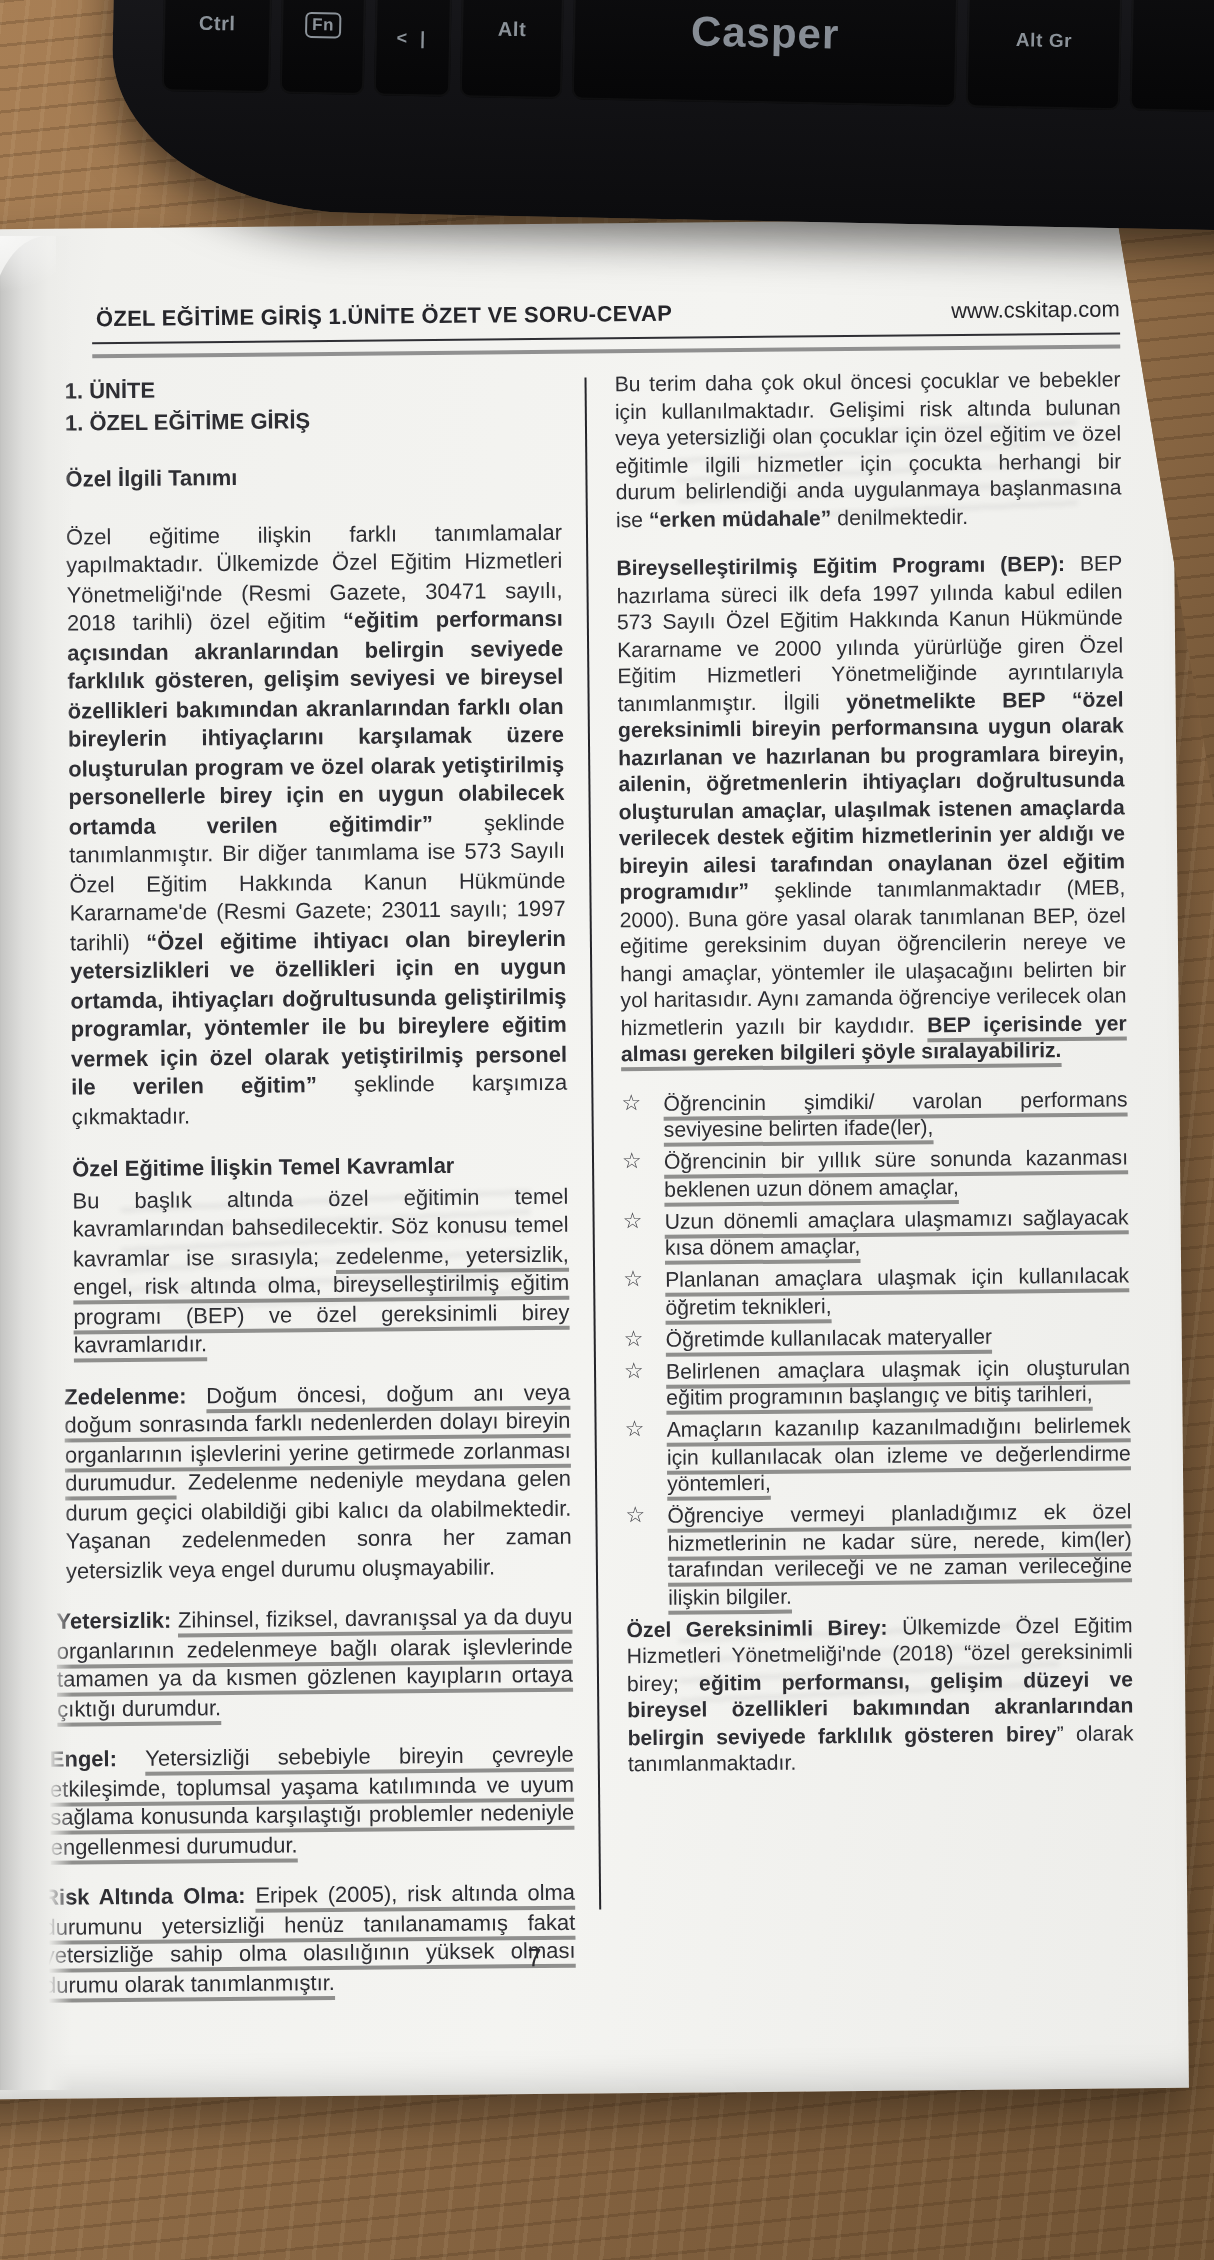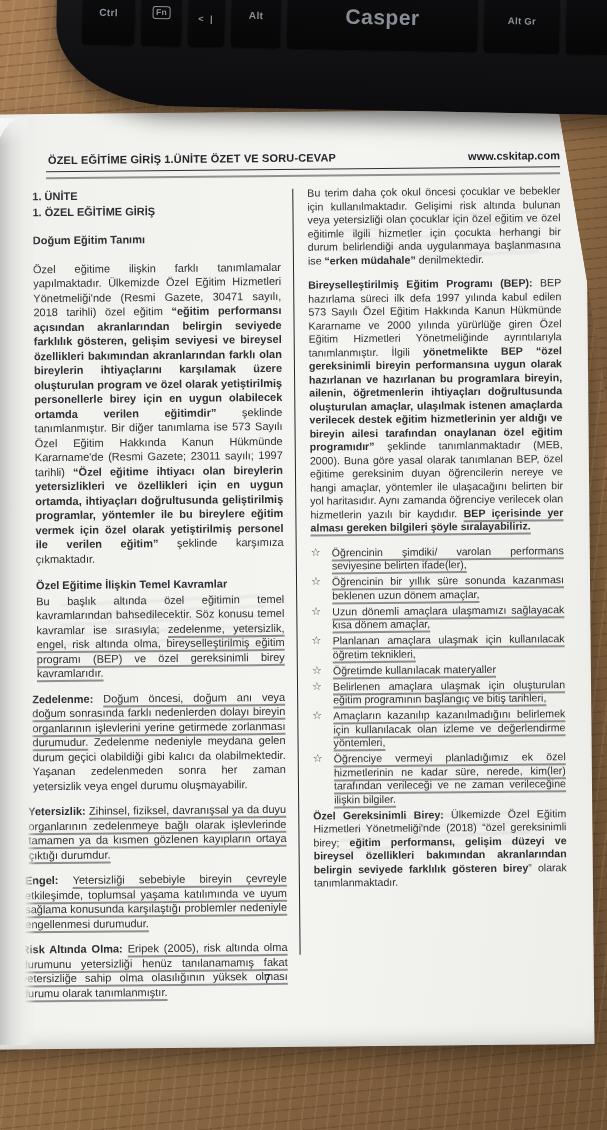--- a/index.html
+++ b/index.html
@@ -26,21 +26,21 @@
     transform:rotate(-0.55deg);
     background:linear-gradient(98deg,#d8d8d6 0%, #eaeae8 6%, #f1f1ee 14%, #f4f4f1 55%, #ededea 100%);
     box-shadow:0 10px 24px rgba(0,0,0,.38), inset 0 -16px 20px -14px rgba(0,0,0,.20);
     color:#2e2e33;
   }
   .header{
     display:flex;justify-content:space-between;align-items:flex-end;
     padding:40px 26px 5px 100px;
   }
   .htitle{font-size:11px;font-weight:700;letter-spacing:.15px;color:#26262b;white-space:nowrap;}
-  .hsite{font-size:11px;font-weight:700;color:#26262b;}
+  .hsite{font-size:11px;font-weight:400;color:#26262b;}
   .rule{
     margin:0 26px 0 98px;height:5px;
     border-top:1.7px solid #2f2f34;
     border-bottom:2.6px solid #909090;
   }
   .cols{position:relative;display:flex;margin:10px 26px 0 84px;align-items:flex-start;}
   .column{text-align:justify;}
   .col-left{flex:0 0 248px;font-size:11px;line-height:14.5px;}
   .col-right{flex:1 1 auto;font-size:10.6px;line-height:13.5px;margin-left:27px;}
   .coldiv{position:absolute;left:260px;top:2px;width:1.4px;height:766px;background:#26262b;}
@@ -131,21 +131,21 @@
   <div class="page">
     <div class="header">
       <span class="htitle">ÖZEL EĞİTİME GİRİŞ 1.ÜNİTE ÖZET VE SORU-CEVAP</span>
       <span class="hsite">www.cskitap.com</span>
     </div>
     <div class="rule"></div>
     <div class="cols">
       <div class="column col-left">
           <div class="blk heading"><span class="seg b">1. ÜNİTE</span></div>
           <div class="blk heading"><span class="seg b">1. ÖZEL EĞİTİME GİRİŞ</span></div>
-          <div class="blk heading"><span class="seg b">Doğum Eğitim Tanımı</span></div>
+          <div class="blk heading"><span class="seg b">Özel İlgili Tanımı</span></div>
           <div class="blk para"><span class="seg">Özel eğitime ilişkin farklı tanımlamalar yapılmaktadır. Ülkemizde Özel Eğitim Hizmetleri Yönetmeliği'nde (Resmi Gazete, 30471 sayılı, 2018 tarihli) özel eğitim </span><span class="seg b">“eğitim performansı açısından akranlarından belirgin seviyede farklılık gösteren, gelişim seviyesi ve bireysel özellikleri bakımından akranlarından farklı olan bireylerin ihtiyaçlarını karşılamak üzere oluşturulan program ve özel olarak yetiştirilmiş personellerle birey için en uygun olabilecek ortamda verilen eğitimdir”</span><span class="seg"> şeklinde tanımlanmıştır. Bir diğer tanımlama ise 573 Sayılı Özel Eğitim Hakkında Kanun Hükmünde Kararname'de (Resmi Gazete; 23011 sayılı; 1997 tarihli) </span><span class="seg b">“Özel eğitime ihtiyacı olan bireylerin yetersizlikleri ve özellikleri için en uygun ortamda, ihtiyaçları doğrultusunda geliştirilmiş programlar, yöntemler ile bu bireylere eğitim vermek için özel olarak yetiştirilmiş personel ile verilen eğitim”</span><span class="seg"> şeklinde karşımıza çıkmaktadır.</span></div>
           <div class="blk heading"><span class="seg b">Özel Eğitime İlişkin Temel Kavramlar</span></div>
           <div class="blk para"><span class="seg">Bu başlık altında özel eğitimin temel kavramlarından bahsedilecektir. Söz konusu temel kavramlar ise sırasıyla; </span><span class="seg u">zedelenme, yetersizlik, engel, risk altında olma, bireyselleştirilmiş eğitim programı (BEP) ve özel gereksinimli birey kavramlarıdır.</span></div>
           <div class="blk para" style="margin-left: -5px;"><span class="seg b">Zedelenme: </span><span class="seg u">Doğum öncesi, doğum anı veya doğum sonrasında farklı nedenlerden dolayı bireyin organlarının işlevlerini yerine getirmede zorlanması durumudur.</span><span class="seg"> Zedelenme nedeniyle meydana gelen durum geçici olabildiği gibi kalıcı da olabilmektedir. Yaşanan zedelenmeden sonra her zaman yetersizlik veya engel durumu oluşmayabilir.</span></div>
           <div class="blk para" style="margin-left: -10px;"><span class="seg b">Yetersizlik: </span><span class="seg u">Zihinsel, fiziksel, davranışsal ya da duyu organlarının zedelenmeye bağlı olarak işlevlerinde tamamen ya da kısmen gözlenen kayıpların ortaya çıktığı durumdur.</span></div>
           <div class="blk para" style="margin-left: -14px;"><span class="seg b">Engel: </span><span class="seg u">Yetersizliği sebebiyle bireyin çevreyle etkileşimde, toplumsal yaşama katılımında ve uyum sağlama konusunda karşılaştığı problemler nedeniyle engellenmesi durumudur.</span></div>
           <div class="blk para" style="margin-left: -18px;"><span class="seg b">Risk Altında Olma: </span><span class="seg u">Eripek (2005), risk altında olma durumunu yetersizliği henüz tanılanamamış fakat yetersizliğe sahip olma olasılığının yüksek olması durumu olarak tanımlanmıştır.</span></div>
         </div>
       <div class="coldiv"></div>
       <div class="column col-right">

